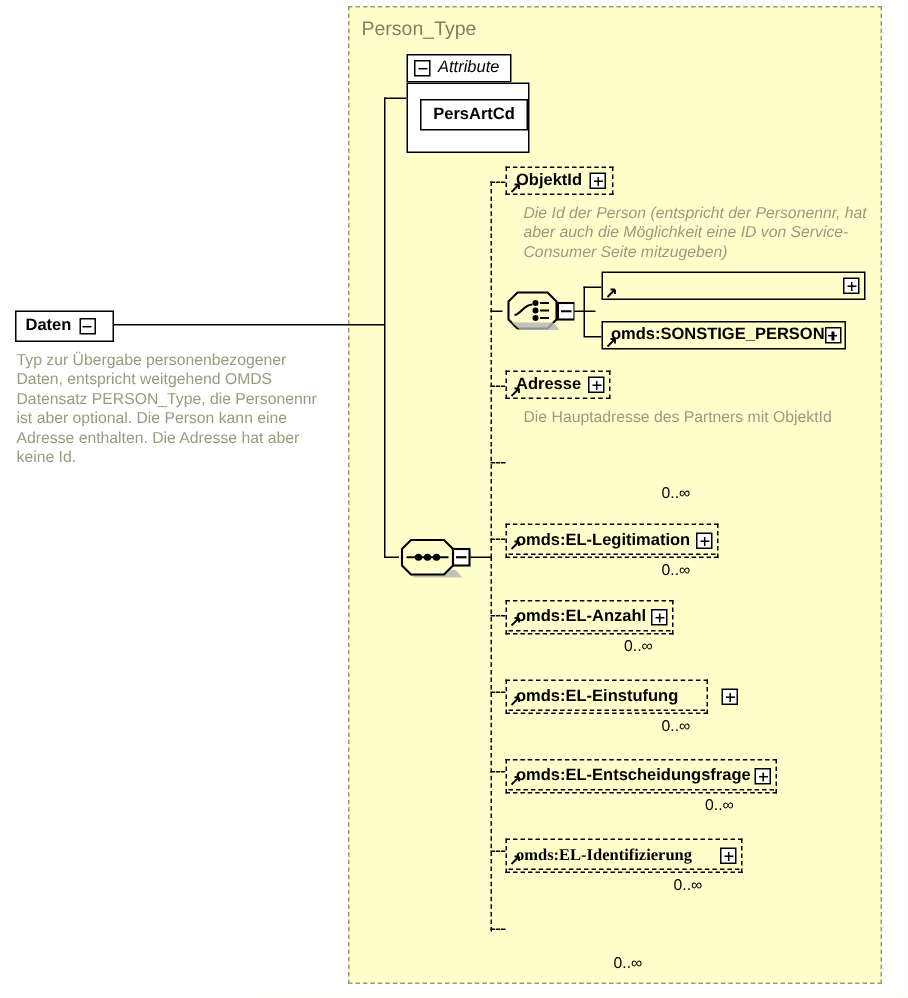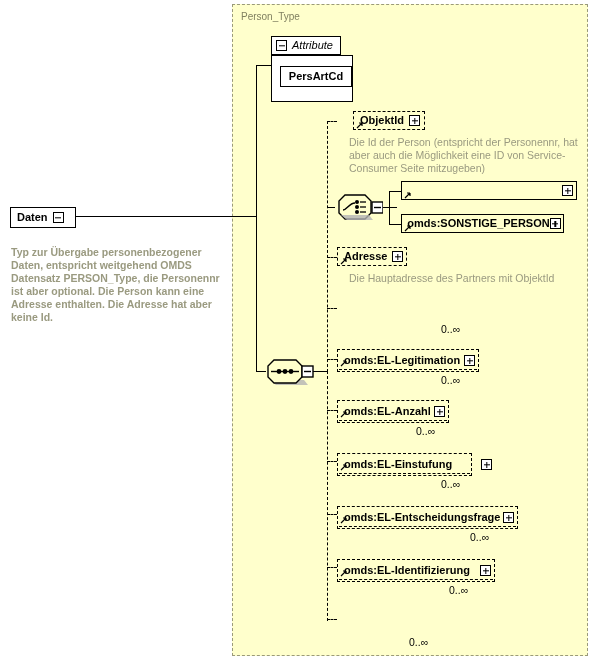--- a/index.html
+++ b/index.html
@@ -11,21 +11,21 @@
 
   
   .type-container{
     position:absolute;
     background:#ffffcc;
     border:1px dashed #9a9a7a;
     box-sizing:border-box;
   }
   .type-title{
     position:absolute;
-    font-size:10px;
+    font-size:13px;
     color:#808060;
     white-space:nowrap;
   }
 
   
   .node{
     position:absolute;
     box-sizing:border-box;
     background:#ffffcc;
     display:flex;
@@ -162,21 +162,21 @@
   <div class="ln v" style="left:389px;top:191px;height:33px;"></div>
   <div class="ln h" style="left:389px;top:191px;width:12px;"></div>
   <div class="ln h" style="left:389px;top:224px;width:12px;"></div>
 
   <div class="shadow" style="left:14px;top:227px;width:66px;height:5px;"></div>
   <div class="shadow" style="left:76px;top:212px;width:5px;height:20px;"></div>
   <div class="node solid whitebox" style="left:10px;top:207px;width:66px;height:21px;">
     <span class="lbl">Daten</span>
     <span class="pm"></span>
   </div>
-  <div class="annot" style="left:11px;top:246px;width:212px;font-weight:bold;">Typ zur Übergabe personenbezogener Daten, entspricht weitgehend OMDS Datensatz PERSON_Type, die Personennr ist aber optional. Die Person kann eine Adresse enthalten. Die Adresse hat aber keine Id.</div>
+  <div class="annot" style="left:11px;top:234px;width:212px;">Typ zur Übergabe personenbezogener Daten, entspricht weitgehend OMDS Datensatz PERSON_Type, die Personennr ist aber optional. Die Person kann eine Adresse enthalten. Die Adresse hat aber keine Id.</div>
 
   <div class="shadow" style="left:275px;top:101px;width:82px;height:5px;"></div>
   <div class="shadow" style="left:353px;top:60px;width:5px;height:46px;"></div>
   <div class="attr-box" style="left:271px;top:55px;width:82px;height:47px;"></div>
   <div class="attr-header" style="left:271px;top:36px;width:70px;">
     <span class="pm"></span>
     <span class="lbl">Attribute</span>
   </div>
   <div class="shadow" style="left:283px;top:86px;width:72px;height:4px;"></div>
   <div class="node solid whitebox" style="left:280px;top:66px;width:72px;height:21px;justify-content:center;padding:0 6px;">
@@ -206,28 +206,28 @@
       <line x1="5" y1="13.5" x2="33" y2="13.5" stroke="#000" stroke-width="1.4"></line>
       <circle cx="13" cy="13.5" r="2.4" fill="#000"></circle>
       <circle cx="19" cy="13.5" r="2.4" fill="#000"></circle>
       <circle cx="25" cy="13.5" r="2.4" fill="#000"></circle>
       <rect x="36" y="8" width="11" height="11" fill="#ffffff" stroke="#000" stroke-width="1.4"></rect>
       <line x1="38" y1="13.5" x2="45" y2="13.5" stroke="#000" stroke-width="1.4"></line>
     </svg>
   </div>
 
   <div class="shadow" style="left:341px;top:129px;width:72px;height:4px;"></div>
-  <div class="node dashed" style="left:337px;top:111px;width:72px;margin-left:16px;">
+  <div class="node dashed" style="left:337px;top:111px;width:72px;">
     <span class="lbl">ObjektId</span>
     <span class="pm plus"></span>
     <svg class="refarrow" viewBox="0 0 8 8">
         <path d="M1,7 L6,2 M6,2 L3,2 M6,2 L6,5" stroke="#000" stroke-width="1.2" fill="none"></path>
       </svg>
   </div>
-  <div class="annot" style="left:349px;top:136px;width:230px;">Die Id der Person (entspricht der Personennr, hat aber auch die Möglichkeit eine ID von Service-Consumer Seite mitzugeben)</div>
+  <div class="annot" style="left:349px;top:136px;width:230px;font-style:italic;">Die Id der Person (entspricht der Personennr, hat aber auch die Möglichkeit eine ID von Service-Consumer Seite mitzugeben)</div>
 
   <div class="shadow" style="left:405px;top:199px;width:176px;height:4px;"></div>
   <div class="node solid" style="left:401px;top:181px;width:176px;">
     <span class="pm plus" style="margin-left:auto;"></span>
     <svg class="refarrow" viewBox="0 0 8 8">
         <path d="M1,7 L6,2 M6,2 L3,2 M6,2 L6,5" stroke="#000" stroke-width="1.2" fill="none"></path>
       </svg>
   </div>
 
   <div class="shadow" style="left:405px;top:232px;width:163px;height:4px;"></div>
@@ -286,21 +286,21 @@
   <div class="node repeat" style="left:337px;top:506px;width:181px;height:23px;">
     <span class="lbl">omds:EL-Entscheidungsfrage</span>
     <span class="pm plus" style="margin-left:auto;"></span>
     <svg class="refarrow" viewBox="0 0 8 8" style="bottom:4px;">
         <path d="M1,7 L6,2 M6,2 L3,2 M6,2 L6,5" stroke="#000" stroke-width="1.2" fill="none"></path>
       </svg>
   </div>
   <div class="occ" style="left:470px;top:531px;">0..∞</div>
 
   <div class="shadow" style="left:341px;top:582px;width:158px;height:4px;"></div>
-  <div class="node repeat" style="left:337px;top:559px;width:158px;height:23px;">
+  <div class="node repeat" style="left:337px;top:559px;width:158px;height:23px;font-family:Liberation Serif, serif;">
     <span class="lbl">omds:EL-Identifizierung</span>
     <span class="pm plus" style="margin-left:auto;"></span>
     <svg class="refarrow" viewBox="0 0 8 8" style="bottom:4px;">
         <path d="M1,7 L6,2 M6,2 L3,2 M6,2 L6,5" stroke="#000" stroke-width="1.2" fill="none"></path>
       </svg>
   </div>
   <div class="occ" style="left:449px;top:584px;">0..∞</div>
 
   <div class="shadow" style="left:341px;top:634px;width:98px;height:4px;"></div>
   <div class="occ" style="left:409px;top:636px;">0..∞</div>

